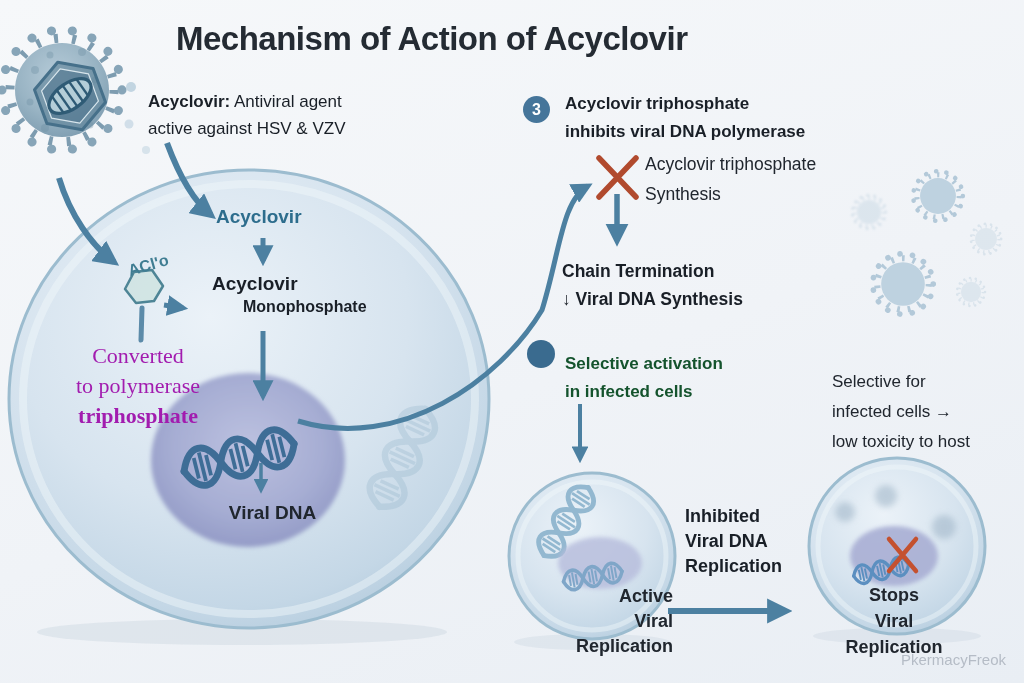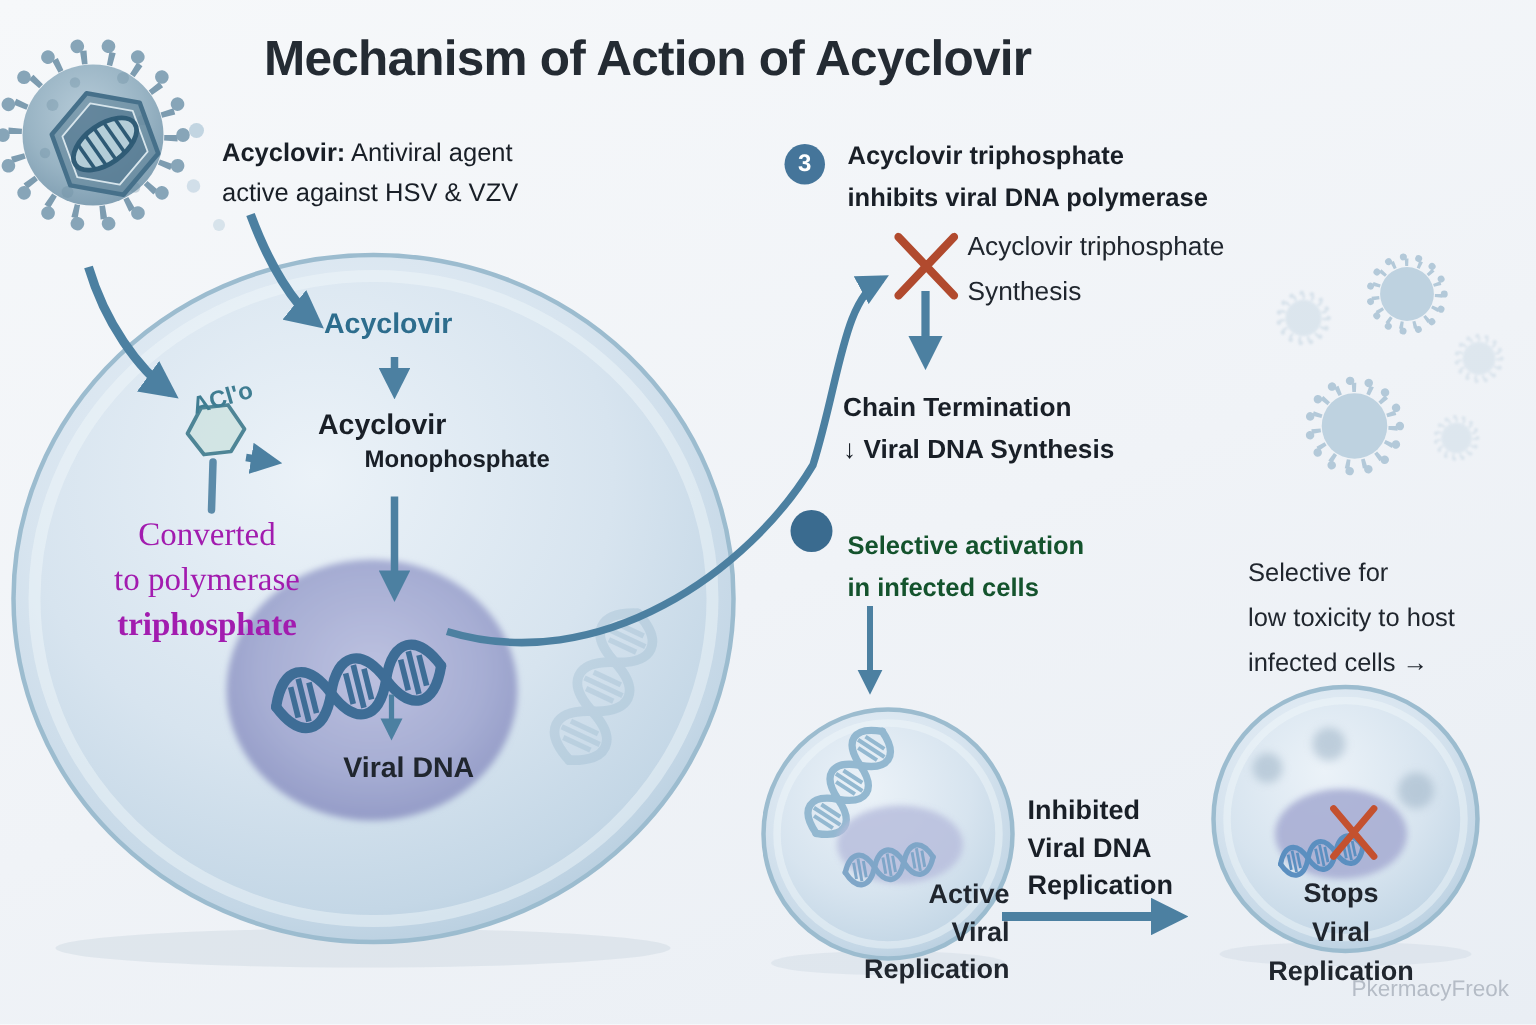--- a/index.html
+++ b/index.html
@@ -32,21 +32,21 @@
   .sel-act{left:565px;top:350px;font-size:17px;font-weight:bold;line-height:28px;color:#14532d;}
   .sel-note{left:832px;top:337px;font-size:17px;line-height:30px;color:#20262e;margin-top:30px;}
   .acy-teal{left:216px;top:206px;font-size:19px;font-weight:bold;color:#2d6d8d;}
   .mono{left:212px;top:272px;color:#191f27;}
   .mono .l1{font-size:19px;font-weight:bold;line-height:24px;}
   .mono .l2{font-size:16px;font-weight:bold;margin-left:31px;line-height:22px;}
   .converted{left:74px;top:341px;width:128px;text-align:center;font-size:22px;line-height:30px;color:#a21caf;font-family:Liberation Serif, serif;}
   .converted .b{font-weight:bold;}
   .viral-dna{left:210px;top:502px;width:125px;text-align:center;font-size:19px;font-weight:bold;color:#20262e;}
   .active-label{left:515px;top:584px;width:158px;text-align:right;font-size:18px;font-weight:bold;line-height:25px;color:#20262e;}
-  .inhibited-label{left:685px;top:528px;font-size:18px;font-weight:bold;line-height:25px;color:#191f27;}
+  .inhibited-label{left:685px;top:504px;font-size:18px;font-weight:bold;line-height:25px;color:#191f27;}
   .stops-label{left:818px;top:582px;width:152px;text-align:center;font-size:18px;font-weight:bold;line-height:26px;color:#20262e;}
   .watermark{left:901px;top:651px;font-size:15px;color:#b5bcc6;z-index:4;}
 </style>
 </head>
 <body>
 
 <div class="canvas">
 
   <svg class="scene" width="1024" height="683" viewBox="0 0 1024 683">
     <defs>
@@ -231,22 +231,22 @@
   </div>
 
   <div class="txt sel-bullet"></div>
   <div class="txt sel-act">
     <div>Selective activation</div>
     <div>in infected cells</div>
   </div>
 
   <div class="txt sel-note">
     <div>Selective for</div>
+    <div>infected cells →</div>
     <div>low toxicity to host</div>
-    <div>infected cells →</div>
   </div>
 
   <div class="txt acy-teal">Acyclovir</div>
 
   <div class="txt mono">
     <div class="l1">Acyclovir</div>
     <div class="l2">Monophosphate</div>
   </div>
 
   <div class="txt converted">

